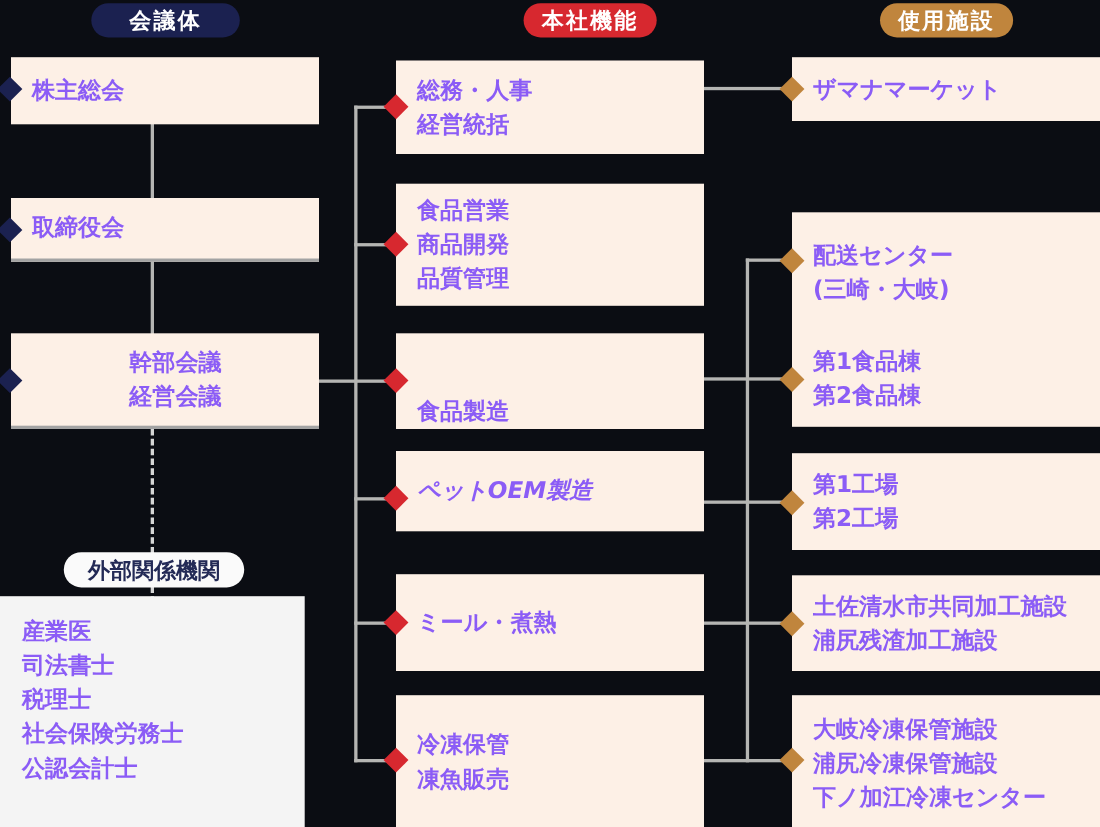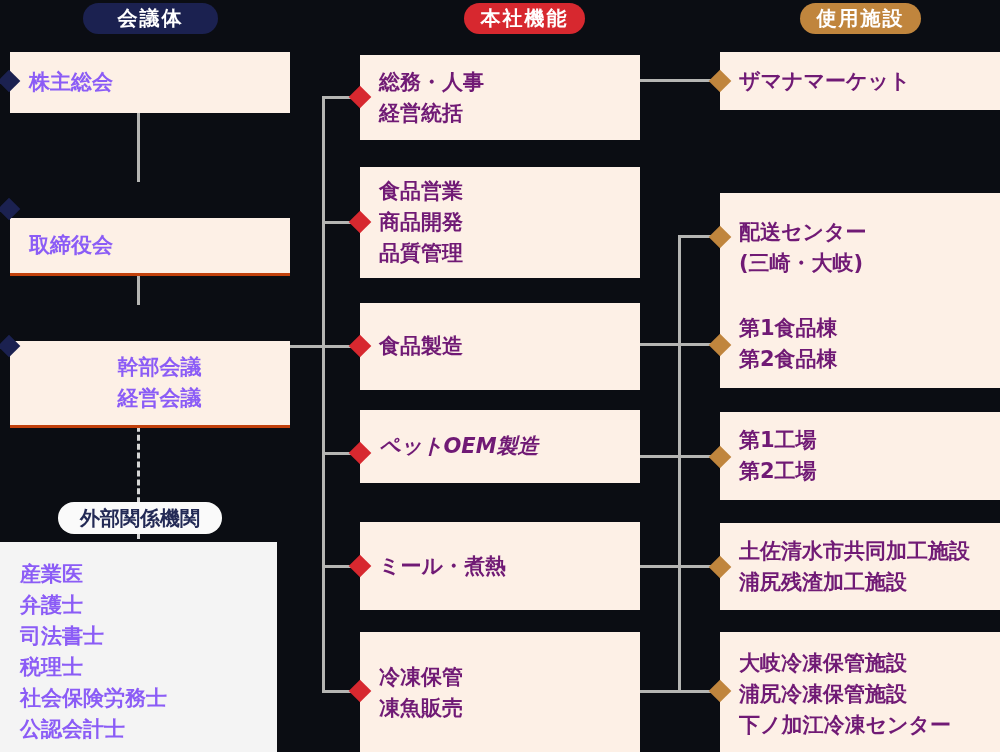--- a/index.html
+++ b/index.html
@@ -9,42 +9,42 @@
     font-family:"DejaVu Sans","Liberation Sans",sans-serif;
     font-weight:bold;
   }
   
   .pill{
     position:absolute;height:31px;border-radius:16px;
     display:flex;align-items:center;justify-content:center;
     color:#ffffff;font-size:20px;letter-spacing:2px;z-index:4;
   }
   .pill-meetings{left:83px;top:3px;width:135px;background:#1b2150;}
-  .pill-head{left:464px;top:3px;width:121px;background:#d7282f;}
+  .pill-head{left:476px;top:3px;width:121px;background:#d7282f;}
   .pill-fac{left:800px;top:3px;width:121px;background:#c0853d;}
   .pill-external{
     left:58px;top:502px;width:164px;height:32px;background:#fafafa;
     color:#232a56;letter-spacing:0;
   }
   
   .hline,.vline{position:absolute;background:#b5b5b3;z-index:1;}
   .hline{height:3px;}
   .vline{width:3px;}
   .dash{
     position:absolute;width:0;border-left:3px dashed #d6d6d6;z-index:1;
   }
   
   .box{
     position:absolute;background:#fdf0e6;z-index:2;box-sizing:border-box;
     display:flex;flex-direction:column;justify-content:center;
-    padding-left:19px;font-size:21px;line-height:31px;color:#701a75;
+    padding-left:19px;font-size:21px;line-height:31px;color:#8b5cf6;
   }
   .box .ln{white-space:nowrap;}
   .navy-text{color:#8b5cf6;}
-  .accent-bottom{border-bottom:3px solid #c2410c;margin-top:38px;}
+  .accent-bottom{border-bottom:3px solid #a3a3a3;}
   .box-white{background:#f4f4f4;justify-content:flex-start;}
   
   .diamond{
     position:absolute;width:16px;height:16px;transform:rotate(45deg);z-index:3;
   }
   .d-navy{background:#1b2150;}
   .d-red{background:#d7282f;}
   .d-gold{background:#c0853d;}
 </style>
 </head>
@@ -96,41 +96,40 @@
     <div class="ln">幹部会議</div>
     <div class="ln">経営会議</div>
   </div>
   <div class="diamond d-navy" style="left:1px;top:338px;"></div>
 
   <div class="pill pill-external">
     <span>外部関係機関</span>
   </div>
   <div class="box box-white navy-text" style="left:0px;top:542px;width:277px;height:214px;padding-top:17px;padding-left:20px;">
     <div class="ln">産業医</div>
-    <div class="ln">弁護士</div>
     <div class="ln">司法書士</div>
     <div class="ln">税理士</div>
     <div class="ln">社会保険労務士</div>
     <div class="ln">公認会計士</div>
   </div>
 
   <div class="box" style="left:360px;top:55px;width:280px;height:85px;">
     <div class="ln">総務・人事</div>
     <div class="ln">経営統括</div>
   </div>
   <div class="diamond d-red" style="left:352px;top:89px;"></div>
 
   <div class="box" style="left:360px;top:167px;width:280px;height:111px;">
     <div class="ln">食品営業</div>
     <div class="ln">商品開発</div>
     <div class="ln">品質管理</div>
   </div>
   <div class="diamond d-red" style="left:352px;top:214px;"></div>
 
-  <div class="box" style="left:360px;top:303px;width:280px;height:87px;">
+  <div class="box" style="left:360px;top:303px;width:280px;height:87px;justify-content:flex-end;">
     <div class="ln">食品製造</div>
   </div>
   <div class="diamond d-red" style="left:352px;top:338px;"></div>
 
   <div class="box" style="left:360px;top:410px;width:280px;height:73px;font-style:italic;">
     <div class="ln">ペットOEM製造</div>
   </div>
   <div class="diamond d-red" style="left:352px;top:445px;"></div>
 
   <div class="box" style="left:360px;top:522px;width:280px;height:88px;">

